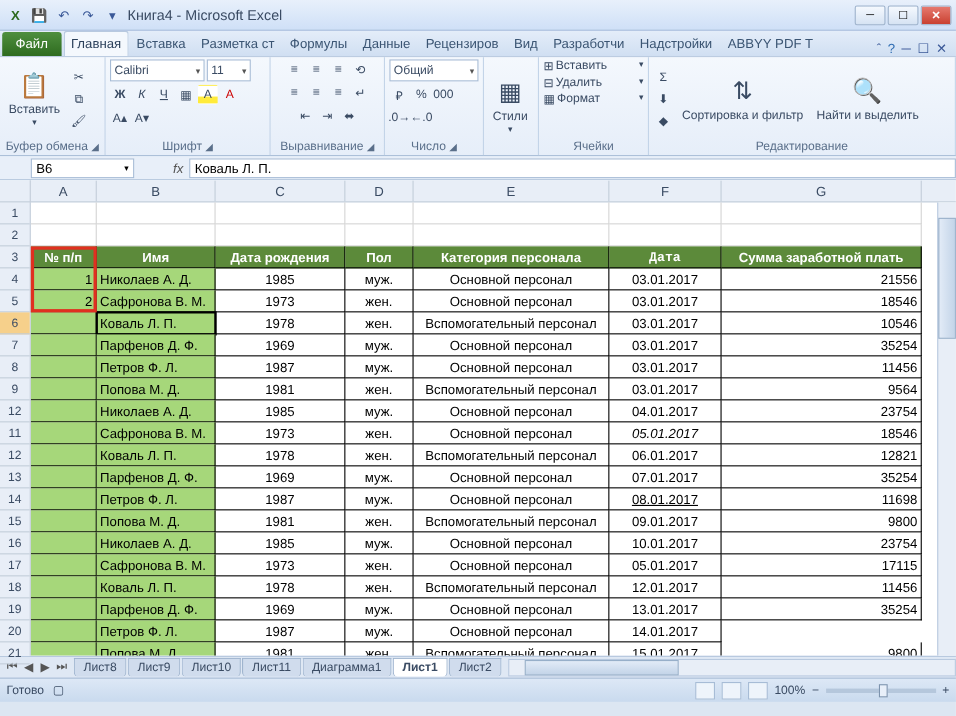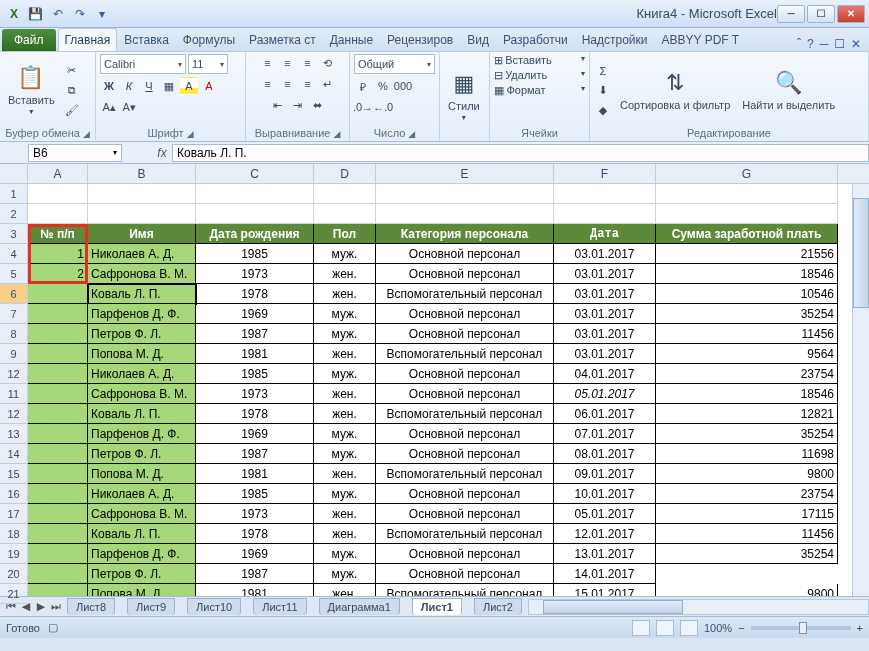--- a/index.html
+++ b/index.html
@@ -2,21 +2,21 @@
 <html><head>
 <meta charset="utf-8">
 <style>
 * { box-sizing: border-box; margin: 0; padding: 0; font-family: 'Segoe UI', Tahoma, sans-serif; }
 body { background: #dce6f2; width: 869px; height: 651px; overflow: hidden; position: relative; }
 
 
 .titlebar { height: 28px; background: linear-gradient(#e8f0fb,#cfe0f7); display: flex; align-items: center; border-bottom: 1px solid #9db5d7; }
 .qat { display: flex; gap: 2px; padding: 0 4px; }
 .qat-btn { width: 20px; height: 20px; display: flex; align-items: center; justify-content: center; font-size: 12px; color: #3b5998; cursor: pointer; }
-.title-text { flex: 1; text-align: right; font-size: 13px; color: #3a4b63; }
+.title-text { flex: 1; text-align: left; font-size: 13px; color: #3a4b63; }
 .win-ctrls { display: flex; gap: 2px; padding-right: 4px; }
 .win-btn { width: 28px; height: 18px; border: 1px solid #a0b4cc; border-radius: 2px; background: linear-gradient(#f5f9fe,#d6e3f3); display: flex; align-items: center; justify-content: center; font-size: 10px; cursor: pointer; }
 .win-btn.close { background: linear-gradient(#e67a6f,#c94030); color: #fff; font-weight: bold; }
 
 
 .tabs { height: 24px; background: linear-gradient(#e4edf9,#d0dff2); display: flex; align-items: end; padding: 0 2px; border-bottom: 1px solid #b8c9df; font-size: 12px; }
 .file-tab { background: linear-gradient(#4f8f3f,#2e6b1f); color: #fff; padding: 4px 12px; border-radius: 3px 3px 0 0; margin-right: 2px; cursor: pointer; }
 .tab { padding: 4px 6px; color: #3b5573; cursor: pointer; border: 1px solid transparent; border-bottom: none; }
 .tab.active { background: #f4f8fd; border-color: #b8c9df; border-radius: 3px 3px 0 0; color: #2a3f5a; }
 .tabs-right { margin-left: auto; display: flex; gap: 6px; padding-right: 6px; align-items: center; color: #3b5998; font-size: 12px; }
@@ -98,22 +98,22 @@
     <div class="win-btn">☐</div>
     <div class="win-btn close">✕</div>
   </div>
 </div>
 
 <div class="tabs">
   <div class="file-tab">Файл</div>
   <div id="tab-list" style="display: flex;">
       <div class="tab active">Главная</div>
       <div class="tab">Вставка</div>
+      <div class="tab">Разметка ст</div>
       <div class="tab">Формулы</div>
-      <div class="tab">Разметка ст</div>
       <div class="tab">Данные</div>
       <div class="tab">Рецензиров</div>
       <div class="tab">Вид</div>
       <div class="tab">Разработчи</div>
       <div class="tab">Надстройки</div>
       <div class="tab">ABBYY PDF T</div>
     </div>
   <div class="tabs-right">
     <span>ˆ</span>
     <span style="color:#2f6db3">?</span>
@@ -425,21 +425,21 @@
           <div class="cell center" style="width: 178px;">Основной персонал</div>
           <div class="cell center" style="width: 102px;">07.01.2017</div>
           <div class="cell right" style="width: 182px;">35254</div>
         </div>
         <div class="row data-row">
           <div class="cell cgreen right" style="width: 60px;"></div>
           <div class="cell cgreen" style="width: 108px;">Петров Ф. Л.</div>
           <div class="cell center" style="width: 118px;">1987</div>
           <div class="cell center" style="width: 62px;">муж.</div>
           <div class="cell center" style="width: 178px;">Основной персонал</div>
-          <div class="cell center" style="width: 102px;">08.01.2017</div>
+          <div class="cell center" style="width: 102px; text-decoration: underline;">08.01.2017</div>
           <div class="cell right" style="width: 182px;">11698</div>
         </div>
         <div class="row data-row">
           <div class="cell cgreen right" style="width: 60px;"></div>
           <div class="cell cgreen" style="width: 108px;">Попова М. Д.</div>
           <div class="cell center" style="width: 118px;">1981</div>
           <div class="cell center" style="width: 62px;">жен.</div>
           <div class="cell center" style="width: 178px;">Вспомогательный персонал</div>
           <div class="cell center" style="width: 102px;">09.01.2017</div>
           <div class="cell right" style="width: 182px;">9800</div>
@@ -505,21 +505,21 @@
   <div class="marquee" style="left:28px;top:60px;width:60px;height:60px"></div>
 </div>
 
 <div class="sheetbar">
   <div class="sheet-nav">
     <span>⏮</span>
     <span>◀</span>
     <span>▶</span>
     <span>⏭</span>
   </div>
-  <div id="sheet-tabs" style="display:flex;gap:12px">
+  <div id="sheet-tabs" style="display:flex;gap:1px">
       <div class="sheet-tab">Лист8</div>
       <div class="sheet-tab">Лист9</div>
       <div class="sheet-tab">Лист10</div>
       <div class="sheet-tab">Лист11</div>
       <div class="sheet-tab">Диаграмма1</div>
       <div class="sheet-tab active">Лист1</div>
       <div class="sheet-tab">Лист2</div>
     </div>
   <div class="hscroll">
       <div class="thumb"></div>

